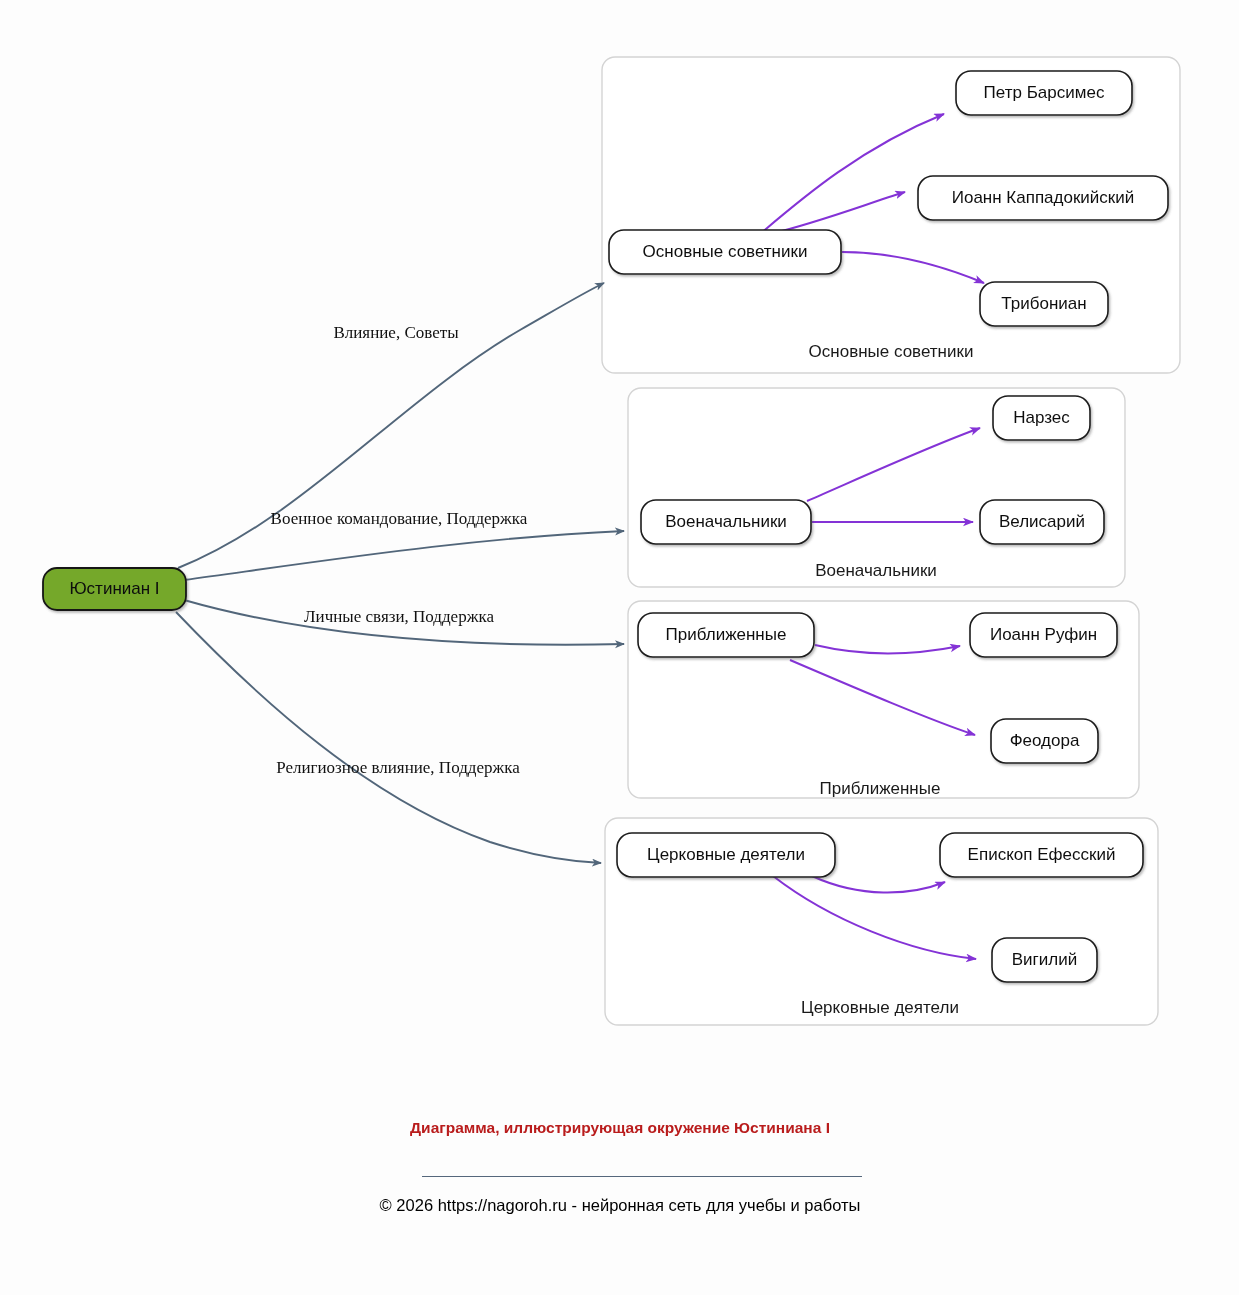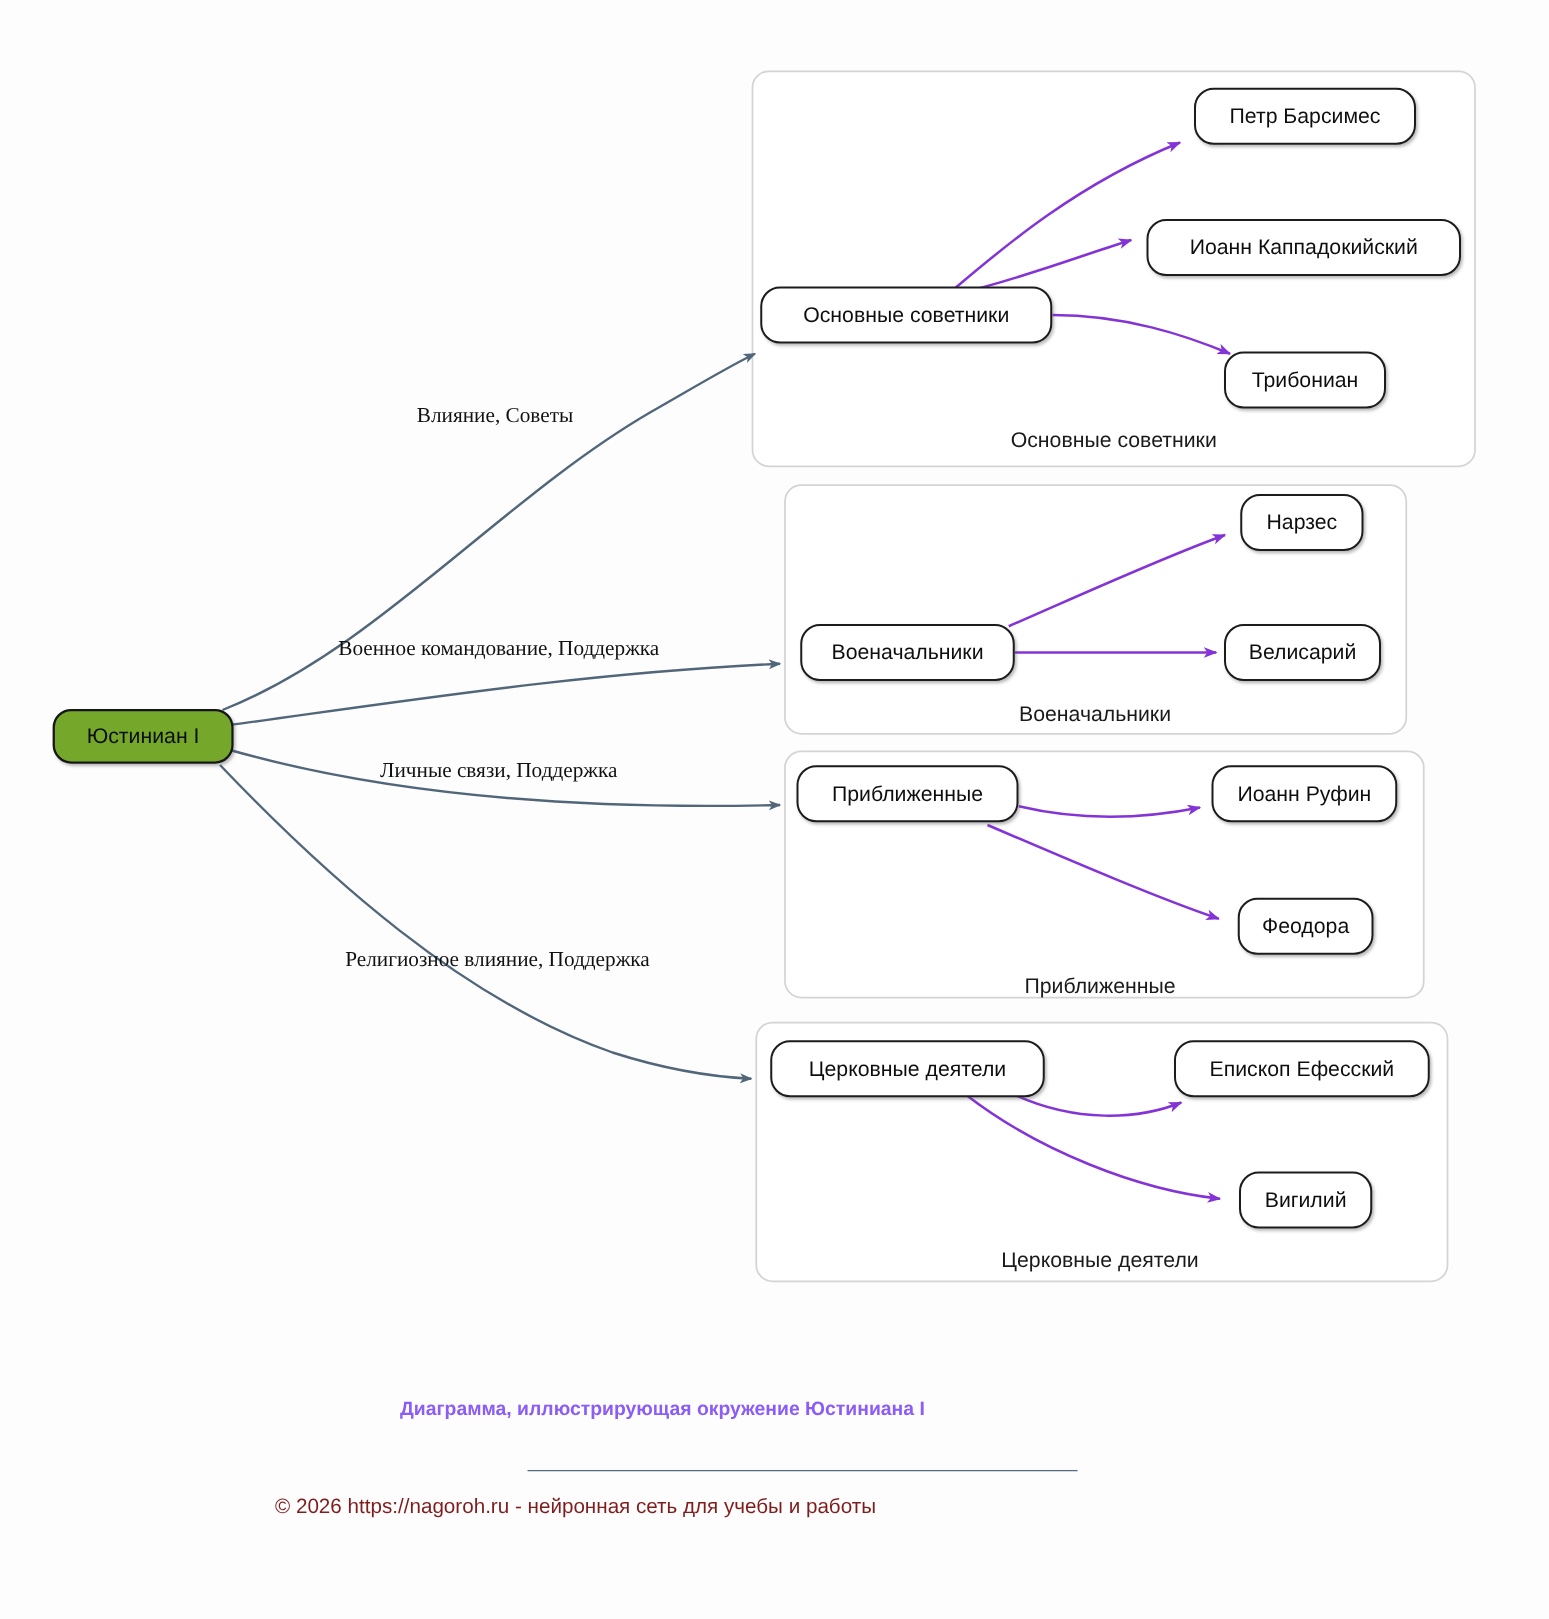--- a/index.html
+++ b/index.html
@@ -75,42 +75,44 @@
     font-size: 17px;
     fill: #111111;
     text-anchor: middle;
     dominant-baseline: middle;
   }
   .footer-title {
     position: absolute;
     left: 320px;
     top: 1118px;
     width: 600px;
+    text-align: center;
     font-family: "Liberation Sans", sans-serif;
     font-size: 15.5px;
     font-weight: bold;
-    color: #8b5cf6;
+    color: #b91c1c;
     line-height: 1.35;
   }
   .footer-divider {
     position: absolute;
     left: 422px;
     top: 1176px;
     width: 440px;
     height: 1px;
     background: #55677c;
   }
   .footer-copy {
     position: absolute;
     left: 220px;
     top: 1196px;
     width: 800px;
+    text-align: center;
     font-family: "Liberation Sans", sans-serif;
     font-size: 16.5px;
-    color: #7f1d1d;
+    color: #000000;
   }
 </style>
 </head>
 <body>
 
 <div id="diagram-root">
   <svg class="canvas" viewBox="0 0 1239 1295" xmlns="http://www.w3.org/2000/svg">
     <defs>
       <marker id="arrow-gray" markerWidth="11" markerHeight="11" refX="9" refY="4" orient="auto" markerUnits="userSpaceOnUse">
         <path d="M0,0 L10,4 L0,8 L2.6,4 Z" fill="#52667a"></path>

